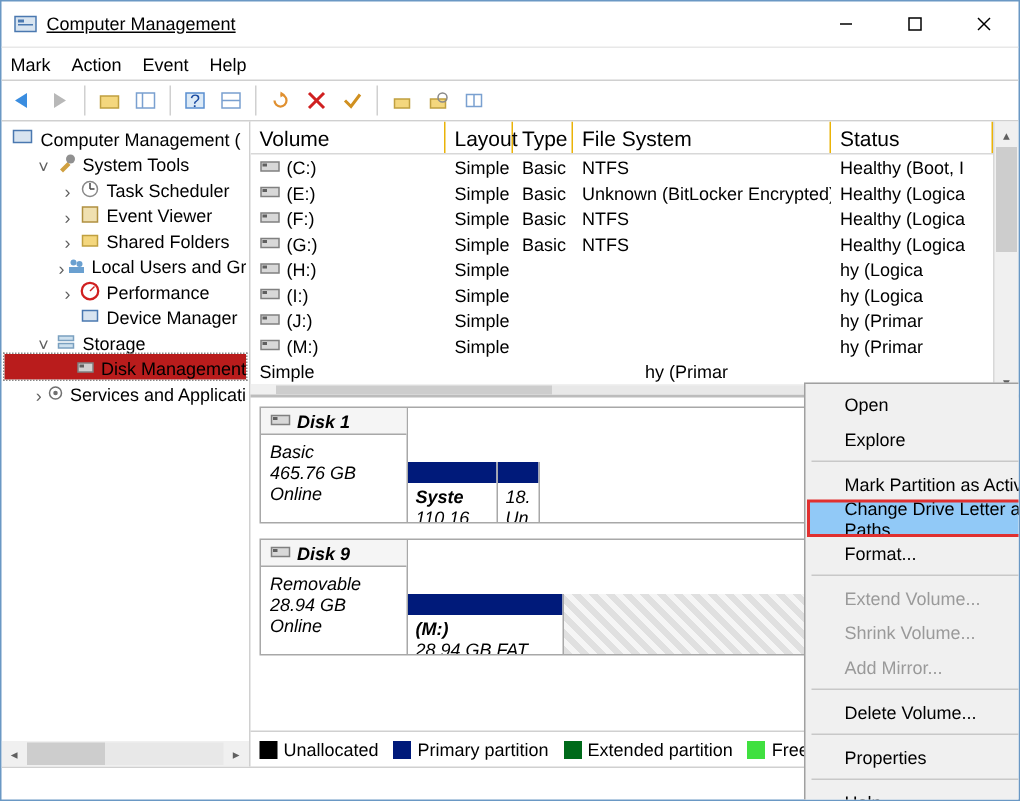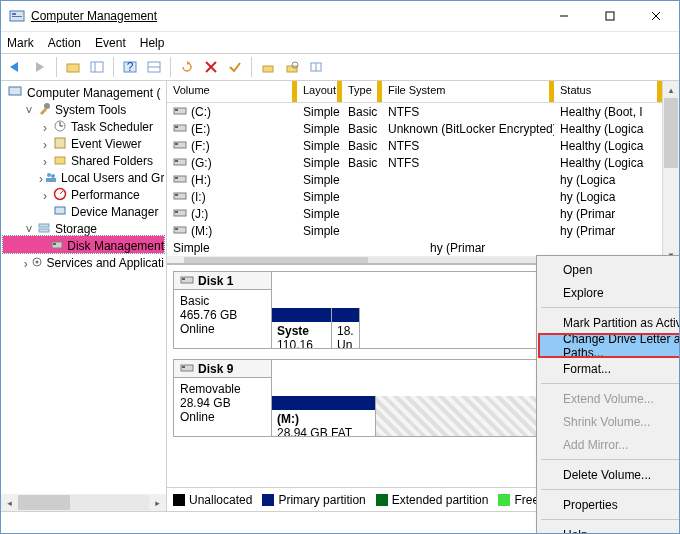--- a/index.html
+++ b/index.html
@@ -11,44 +11,44 @@
 .winbtn { width: 46px; display: flex; align-items: center; justify-content: center; }
 .winbtn svg { width: 10px; height: 10px; }
 .menubar { height: 22px; display: flex; align-items: center; padding: 0 6px; gap: 14px; border-top: 1px solid #e8e8e8; }
 .menubar span { font-size: 12px; color: #000; }
 .toolbar { height: 28px; border-top: 1px solid #d0d0d0; border-bottom: 1px solid #d0d0d0; display: flex; align-items: center; padding: 0 4px; gap: 2px; }
 .tbtn { width: 22px; height: 22px; display: flex; align-items: center; justify-content: center; }
 .tsep { width: 1px; height: 20px; background: #d0d0d0; margin: 0 3px; }
 .body { display: flex; height: 430px; }
 .tree { width: 166px; border-right: 1px solid #d0d0d0; padding: 2px; overflow: hidden; position: relative; }
 .tree-row { display: flex; align-items: flex-end; height: 17px; white-space: nowrap; overflow: hidden; }
-.tree-row.selected { background: #ec4899; outline: 1px dotted #888; }
+.tree-row.selected { background: #b91c1c; outline: 1px dotted #888; }
 .tw { display: inline-flex; width: 12px; height: 12px; align-items: center; justify-content: center; color: #606060; }
 .ticon { width: 16px; height: 16px; margin: 0 3px 0 1px; display: inline-flex; align-items: center; justify-content: center; }
 .indent1 { padding-left: 4px; }
 .indent2 { padding-left: 20px; }
 .indent3 { padding-left: 36px; }
 .main { flex: 1; display: flex; flex-direction: column; position: relative; }
 .list { flex: 0 0 auto; height: 182px; display: flex; }
 .list-inner { flex: 1; overflow: hidden; }
 .hdr { display: flex; background: #fff; border-bottom: 1px solid #d8d8d8; height: 22px; }
-.hdr div { border-right: 5px solid #eab308; padding: 3px 6px; font-size: 11px; }
+.hdr div { border-right: 1px solid #eab308; padding: 3px 6px; font-size: 14px; }
 .col-vol { width: 130px; } .col-lay { width: 45px; } .col-type { width: 40px; } .col-fs { width: 172px; } .col-stat { flex: 1; }
 .rows .row { display: flex; height: 17px; align-items: center; }
 .row div { padding: 0 6px; font-size: 12px; white-space: nowrap; overflow: hidden; }
 .row .col-vol { display: flex; align-items: center; gap: 4px; }
 .vscroll { width: 17px; background: #f0f0f0; border-left: 1px solid #d8d8d8; position: relative; }
 .vscroll .up, .vscroll .down { height: 17px; display: flex; align-items: center; justify-content: center; color: #606060; font-size: 9px; }
 .vscroll .thumb { position: absolute; left: 1px; right: 1px; top: 17px; height: 70px; background: #cdcdcd; }
 .hscroll { height: 17px; background: #f0f0f0; display: flex; align-items: center; }
 .hscroll .lft, .hscroll .rgt { width: 17px; text-align: center; color: #606060; font-size: 9px; }
 .hscroll .track { flex: 1; background: #e8e8e8; height: 15px; position: relative; }
 .hscroll .thumb { position: absolute; left: 0; width: 40%; top: 0; bottom: 0; background: #cdcdcd; }
 .disks { flex: 1; display: flex; border-top: 2px solid #bcbcbc; }
-.disks-inner { flex: 1; padding: 6px; overflow: hidden; }
+.disks-inner { flex: 1; padding: 6px; overflow: hidden; font-style: italic; }
 .disk { display: flex; border: 1px solid #a8a8a8; margin-bottom: 10px; height: 78px; }
 .disk-info { width: 98px; border-right: 1px solid #a8a8a8; padding: 4px 6px; }
 .disk-info .dhdr { display: flex; align-items: center; gap: 4px; height: 18px; border-bottom: 1px solid #a8a8a8; margin: -4px -6px 4px -6px; padding: 0 6px; background: #f5f5f5; }
 .disk-info .dhdr b { font-weight: 600; }
 .disk-parts { flex: 1; display: flex; }
 .part { border-right: 1px solid #a8a8a8; padding: 3px 5px; overflow: hidden; position: relative; margin-top: 36px; }
 .part .ptop { height: 14px; margin: -3px -5px 2px -5px; }
 .part.primary .ptop { background: #001a7a; }
 .part.extended { outline: 2px solid #006a1a; outline-offset: -3px; }
 .part.un { background: repeating-linear-gradient(45deg, #e0e0e0 0 4px, #f5f5f5 4px 8px); }

